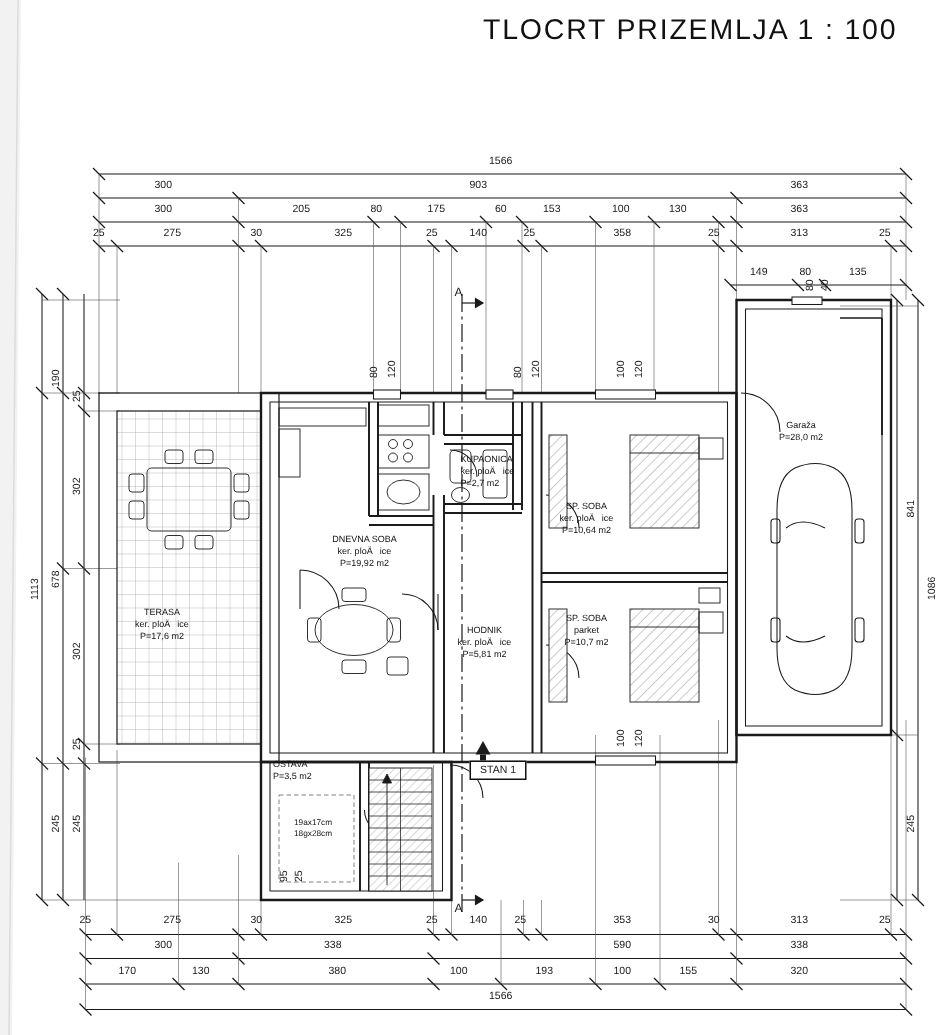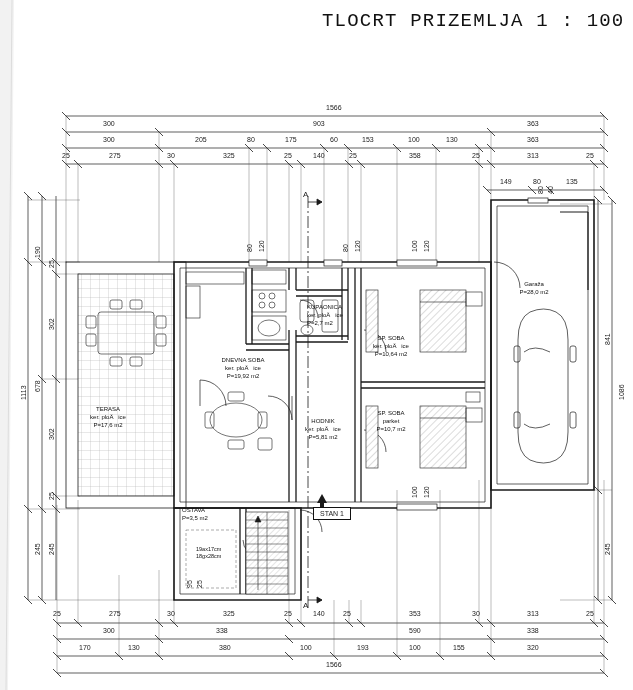--- a/index.html
+++ b/index.html
@@ -10,21 +10,21 @@
     color:#1a1a1a;
     position:relative;
     overflow:hidden;
   }
   #sheet{position:absolute;left:0;top:0;width:633px;height:690px;}
   .title{
     position:absolute;
     left:322px;top:10px;
     font-size:19px;
     letter-spacing:1.2px;
-    font-family:Liberation Mono, monospace;
+    font-family:Liberation Sans, sans-serif;
     color:#111;
     white-space:nowrap;
   }
   
   .dim{
     position:absolute;
     font-size:7px;
     color:#1a1a1a;
     white-space:nowrap;
     font-family:"Liberation Sans", sans-serif;

